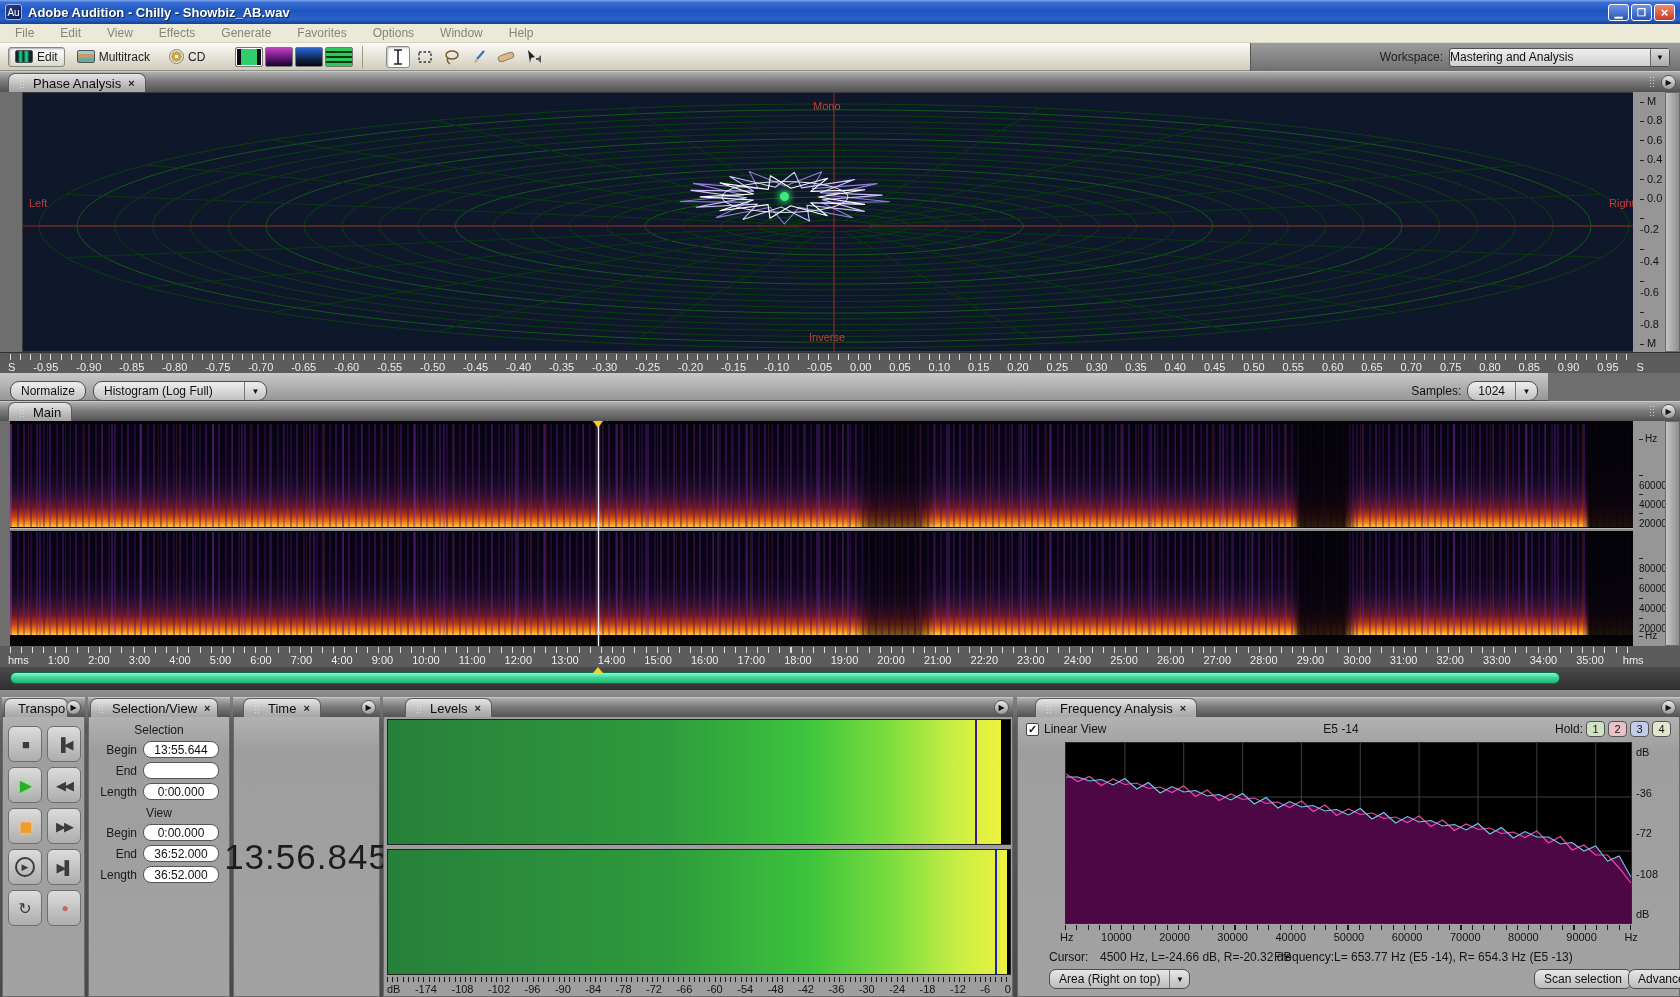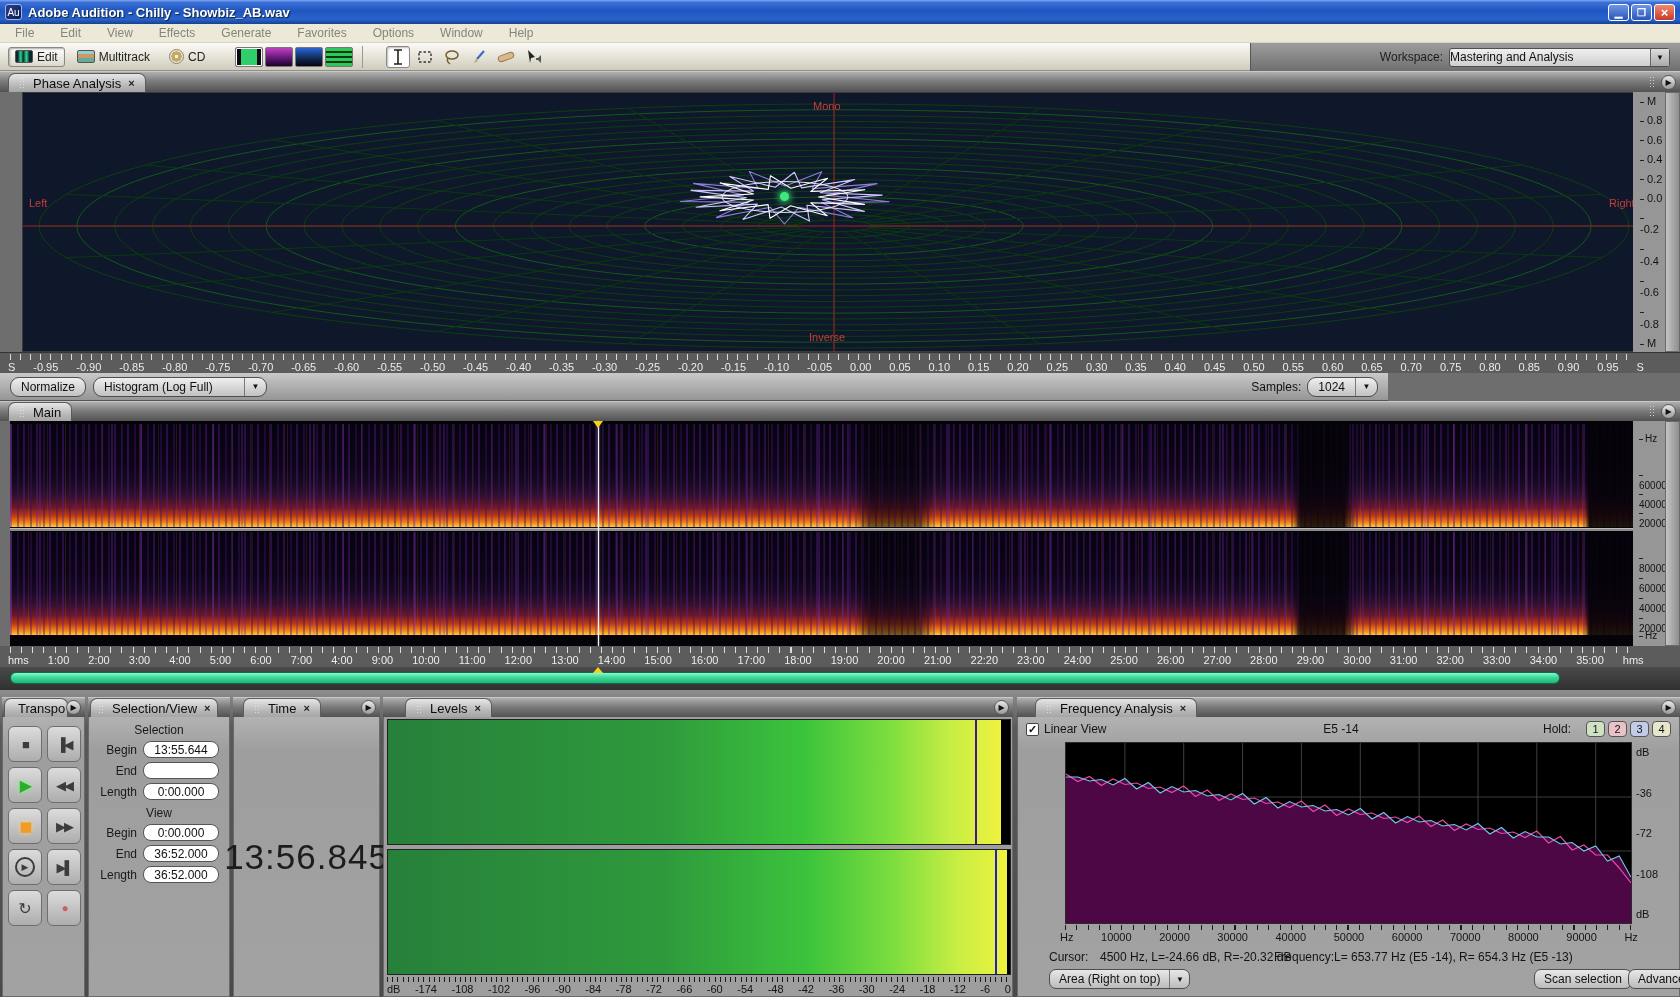--- a/index.html
+++ b/index.html
@@ -55,21 +55,21 @@
 .phasedisp{left:22px;top:92px;width:1623px;height:260px;background:#0f172a;border:1px solid #3a3a3a}
 .mscale{left:1633px;top:92px;width:32px;height:260px;background:#969696;display:flex;flex-direction:column;justify-content:space-between;padding:3px 0 3px 7px;color:#141414;font-size:11px}
 .mscale span::before{content:"";display:inline-block;width:4px;height:1px;background:#222;vertical-align:middle;margin-right:3px}
 .rgut{background:linear-gradient(90deg,#c4c4c4,#8e8e8e);border:1px solid #6a6a6a}
 .phaselab{position:absolute;color:#c43c3c;font-size:11px}
 .greendot{position:absolute;width:9px;height:9px;border-radius:50%;background:#3fe87e;box-shadow:0 0 6px 2px rgba(60,230,120,.8)}
 .ruler{background:#5c5c5c;color:#ececec;font-size:11px}
 .phruler{left:0;top:352px;width:1680px;height:21px;border-top:1px solid #333}
 .ticks{height:6px;background:repeating-linear-gradient(90deg,#dcdcdc 0 1px,rgba(0,0,0,0) 1px 10.1px);margin:1px 47px 0 10px}
 .labs{display:flex;justify-content:space-between;padding:0 36px 0 8px;margin-top:1px}
-.normrow{left:0;top:373px;width:1388px;height:28px;background:linear-gradient(180deg,#c9c9c9,#969696);display:flex;align-items:center;gap:7px;padding:0 10px;border-bottom:1px solid #555}
+.normrow{left:0;top:373px;width:1548px;height:28px;background:linear-gradient(180deg,#c9c9c9,#969696);display:flex;align-items:flex-start;gap:7px;padding:8px 10px;border-bottom:1px solid #555}
 .pill{background:linear-gradient(180deg,#efefef,#c2c2c2);border:1px solid #4e4e4e;border-radius:9px;padding:2px 10px;font-size:12px;color:#111}
 .pillcombo{display:flex;align-items:center;background:linear-gradient(180deg,#efefef,#c2c2c2);border:1px solid #4e4e4e;border-radius:9px;height:20px;overflow:hidden}
 .pillcombo .cval{padding:0 10px;min-width:150px}
 .pillcombo .carw{width:22px;height:100%;border-left:1px solid #777;display:flex;align-items:center;justify-content:center;font-size:8px}
 .samples{margin-left:auto;display:flex;align-items:center;gap:6px}
 
 .mainstrip{left:0;top:401px;width:1680px;height:20px}
 .specwrap{left:10px;top:421px;width:1623px;height:225px;background:#050308}
 .chan{position:absolute;left:0;width:1623px;height:103px;
  background:
@@ -599,21 +599,21 @@
         <span class="x"></span>
       </div>
       <div class="pmenu"></div>
     </div>
     <div class="pbody">
       <div class="freqctl">
         <span class="cbx"></span>
         <span>Linear View</span>
         <span class="note">E5 -14</span>
         <div class="holds">
-          <span style="margin-right:12px">Hold:</span>
+          <span style="margin-right:0">Hold:</span>
           <span class="hbtn h1">1</span>
           <span class="hbtn h2">2</span>
           <span class="hbtn h3">3</span>
           <span class="hbtn h4">4</span>
         </div>
       </div>
       <div class="fplot" style="left:47px;top:25px;width:567px;height:182px">
         <svg id="spec-svg" width="565" height="180" viewBox="0 0 565 180">
             <line x1="58.9" y1="0" x2="58.9" y2="180" stroke="#3f3f3f" stroke-width="1"></line>
             <line x1="117.7" y1="0" x2="117.7" y2="180" stroke="#3f3f3f" stroke-width="1"></line>

